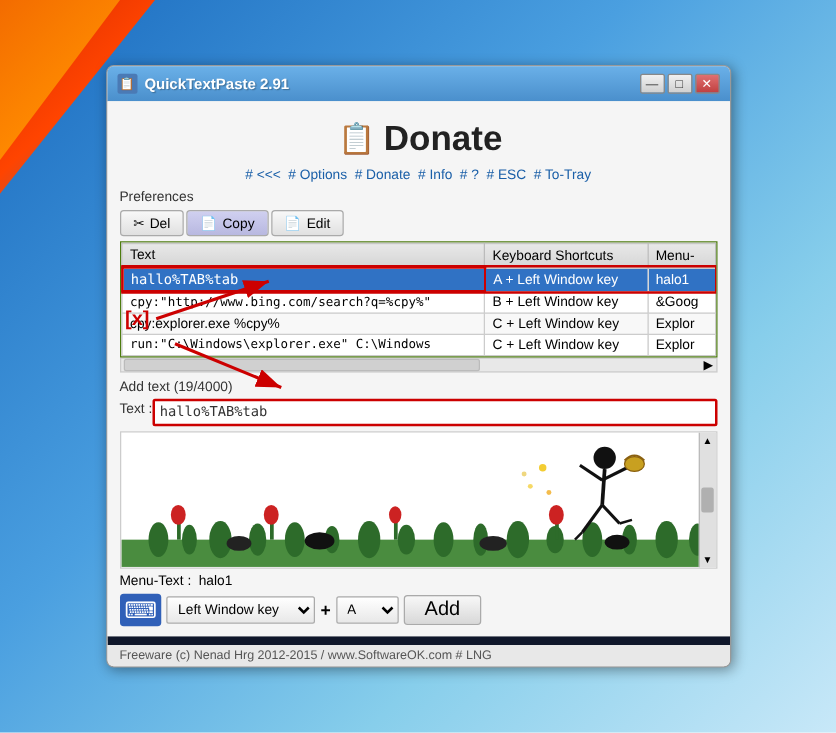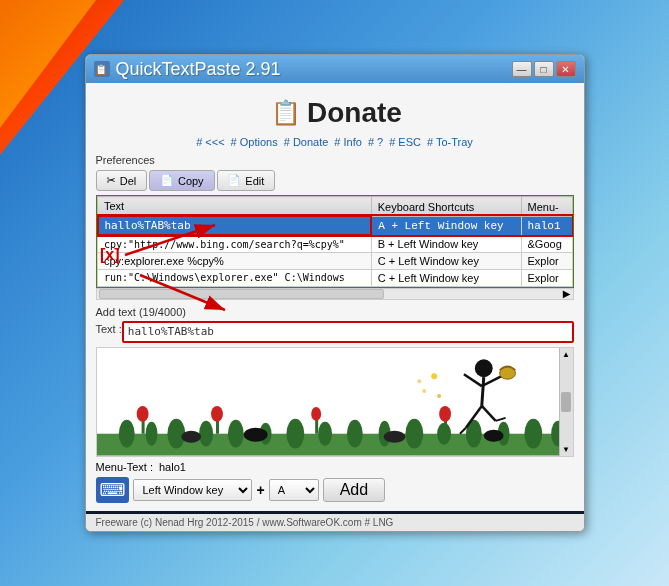--- a/index.html
+++ b/index.html
@@ -60,22 +60,22 @@
       background: #4a7ab5;
       border-radius: 2px;
       display: flex;
       align-items: center;
       justify-content: center;
       font-size: 10px;
     }
 
     .title-text {
       color: white;
-      font-size: 18px;
-      font-weight: normal;
+      font-size: 12px;
+      font-weight: bold;
       text-shadow: 1px 1px 1px rgba(0,0,0,0.3);
     }
 
     .title-buttons {
       display: flex;
       gap: 2px;
     }
 
     .title-btn {
       width: 20px;
@@ -191,21 +191,20 @@
       overflow: hidden;
     }
 
     .row-selected {
       background: #3072c4 !important;
       color: white;
     }
 
     .row-selected td {
       color: white;
-      font-family: Liberation Mono, monospace;
     }
 
     .row-normal { background: white; }
     .row-alt { background: #f8f8f8; }
 
     
     .table-wrapper {
       border: 1px solid #4d7c0f;
       max-height: 110px;
       overflow: hidden;
@@ -305,21 +304,21 @@
       font-size: 16px;
       background: linear-gradient(to bottom, #f8f8f8, #d8d8d8);
       border: 1px solid #aaa;
       border-radius: 3px;
       cursor: pointer;
     }
 
     
     .status-bar {
       background: #e8e8e8;
-      border-top: 3px solid #0f172a;
+      border-top: 7px solid #0f172a;
       padding: 3px 10px;
       font-size: 10px;
       color: #555;
       border-radius: 0 0 5px 5px;
     }
 
     
     .bg-tri-red {
       position: absolute;
       top: -20px;

